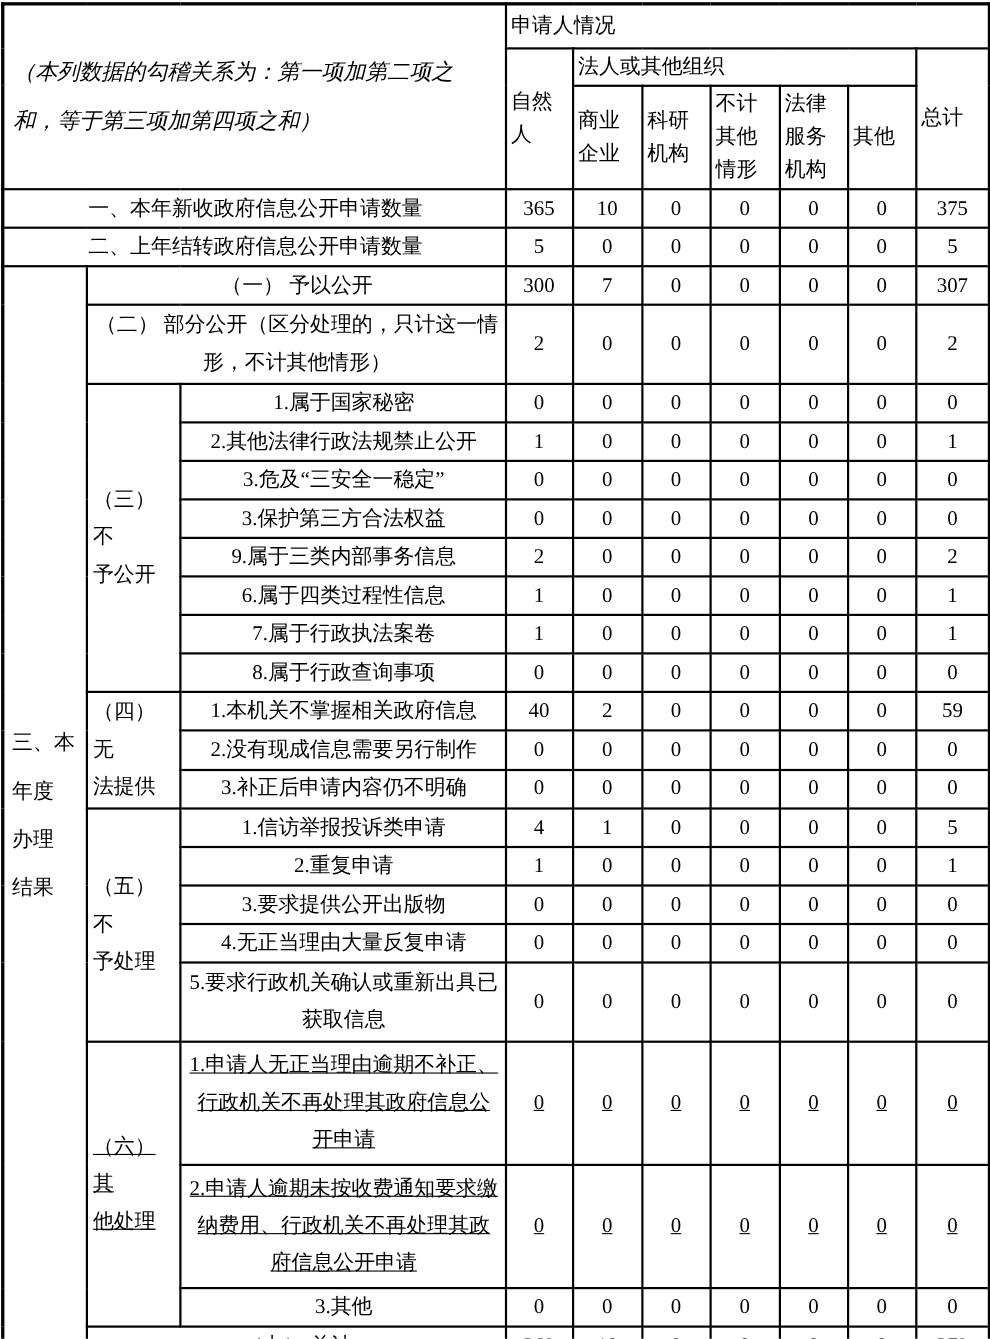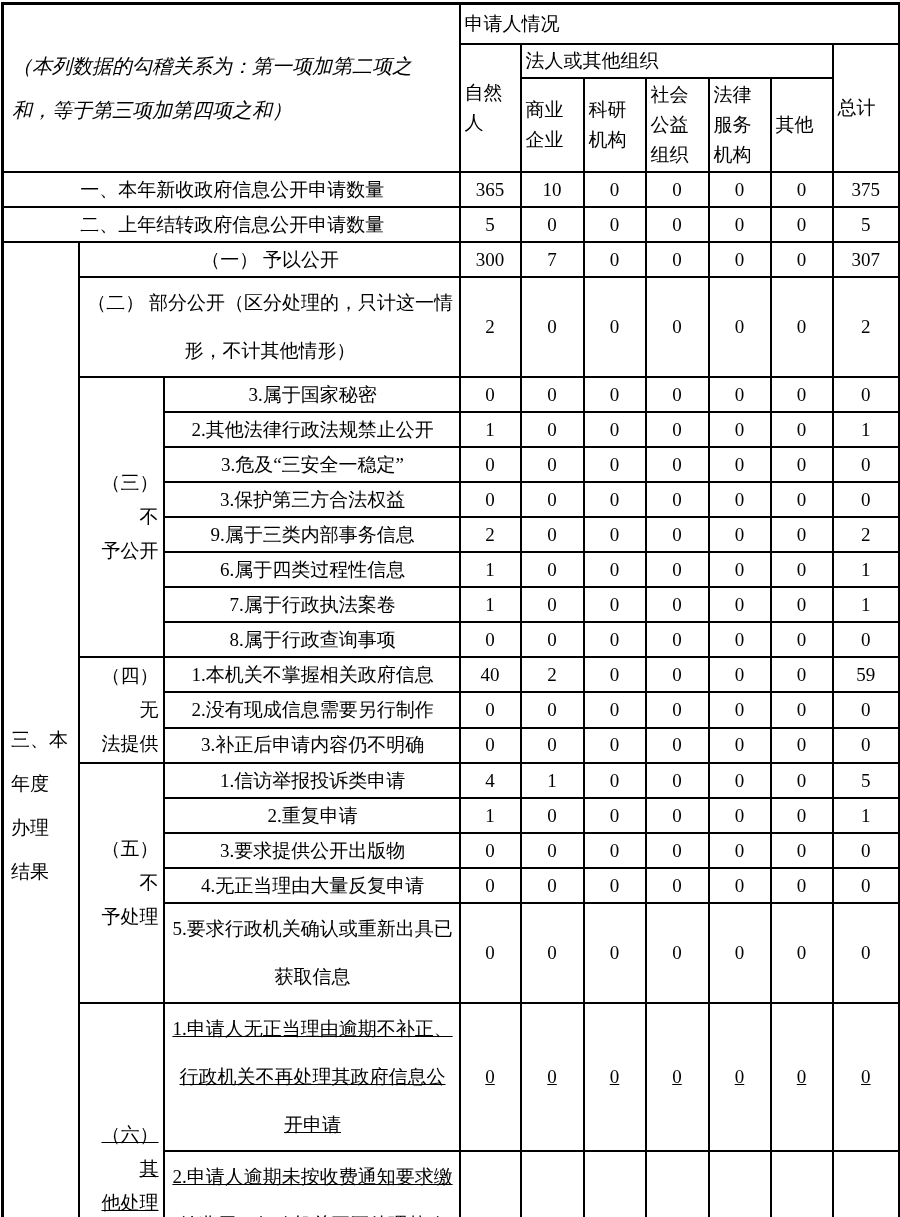--- a/index.html
+++ b/index.html
@@ -28,24 +28,24 @@
   .note {
     font-style:italic; font-size:20px;
     text-align:left; line-height:44px;
     padding:4px 8px 4px 8px;
   }
   
   .n { text-align:center; line-height:28px; height:31px; }
   
   .a,.b,.c { text-align:center; line-height:28px; padding-left:6px; }
   
-  .g  { text-align:right; white-space:pre-line; line-height:34px; padding-left:5px; }
+  .g  { text-align:left; white-space:pre-line; line-height:34px; padding-left:5px; }
   .g1 { text-align:left; white-space:pre-line; line-height:44px; padding-left:7px; }
   
-  .ml { line-height:48px;margin-top:20px; }
+  .ml { line-height:34px;margin-top:20px; }
   tr.t2 td { height:68px; }
   tr.t3 td { height:108px;text-decoration:underline; }
 </style>
 </head>
 <body>
 
 <table class="rpt">
   <colgroup>
     <col style="width:76px">
       <col style="width:85px">
@@ -65,21 +65,21 @@
     <td class="hc" colspan="7">申请人情况</td>
   </tr>
   <tr class="h2">
     <td class="hc" rowspan="2">自然人</td>
     <td class="hc" colspan="5">法人或其他组织</td>
     <td class="hc" rowspan="2">总计</td>
   </tr>
   <tr class="h3">
     <td class="hc">商业企业</td>
     <td class="hc">科研机构</td>
-    <td class="hc">社会公益组织</td>
+    <td class="hc">不计其他情形</td>
     <td class="hc">法律服务机构</td>
     <td class="hc">其他</td>
   </tr>
 
   <tr>
     <td class="a" colspan="3">一、本年新收政府信息公开申请数量</td>
     <td class="n">365</td>
     <td class="n">10</td>
     <td class="n">0</td>
     <td class="n">0</td>
@@ -121,21 +121,21 @@
     <td class="n">0</td>
     <td class="n">0</td>
     <td class="n">0</td>
     <td class="n">0</td>
     <td class="n">2</td>
   </tr>
 
   <tr>
     <td class="g" rowspan="8">（三）不
 予公开</td>
-    <td class="c">3.属于国家秘密</td>
+    <td class="c">1.属于国家秘密</td>
     <td class="n">0</td>
     <td class="n">0</td>
     <td class="n">0</td>
     <td class="n">0</td>
     <td class="n">0</td>
     <td class="n">0</td>
     <td class="n">0</td>
   </tr>
   <tr>
     <td class="c">2.其他法律行政法规禁止公开</td>

